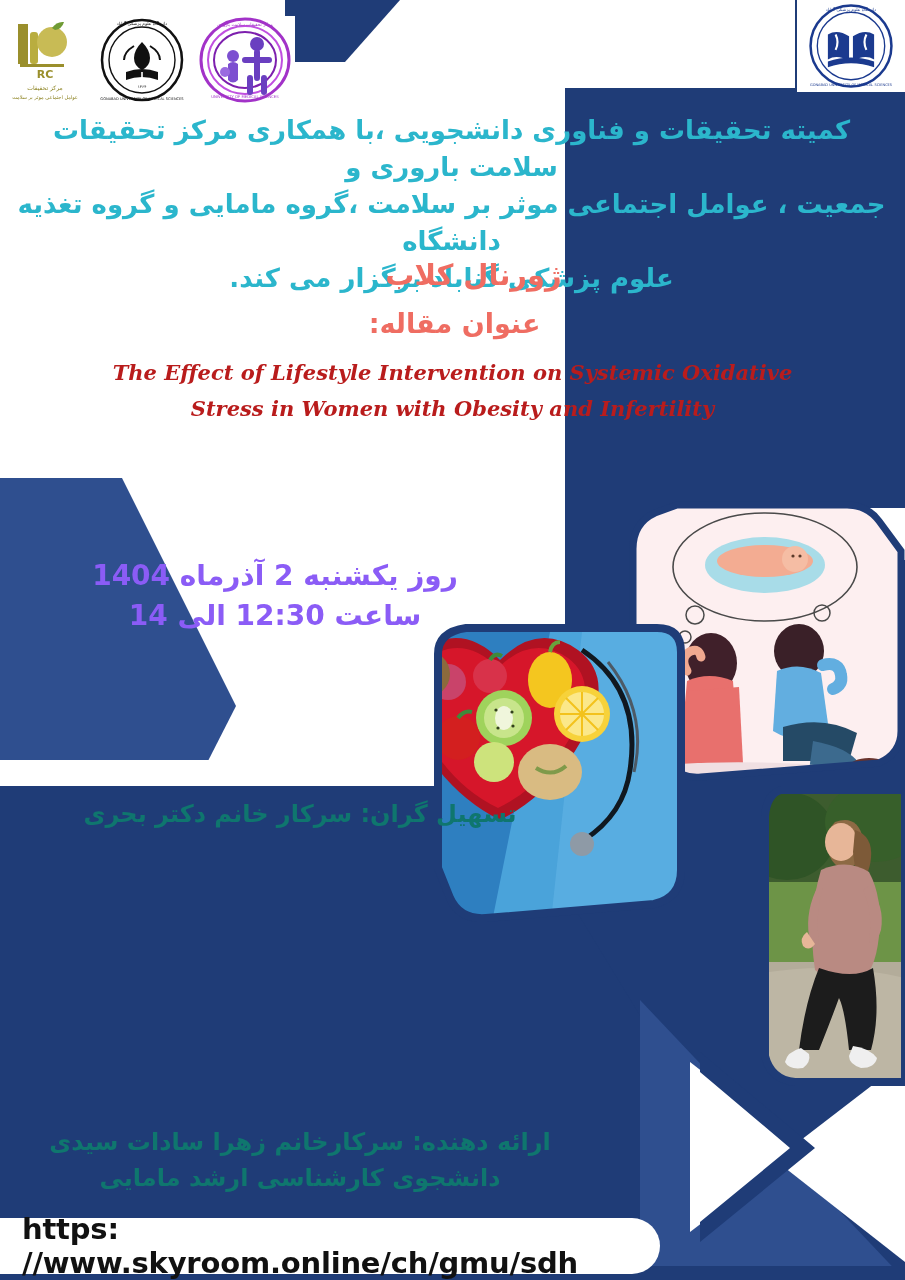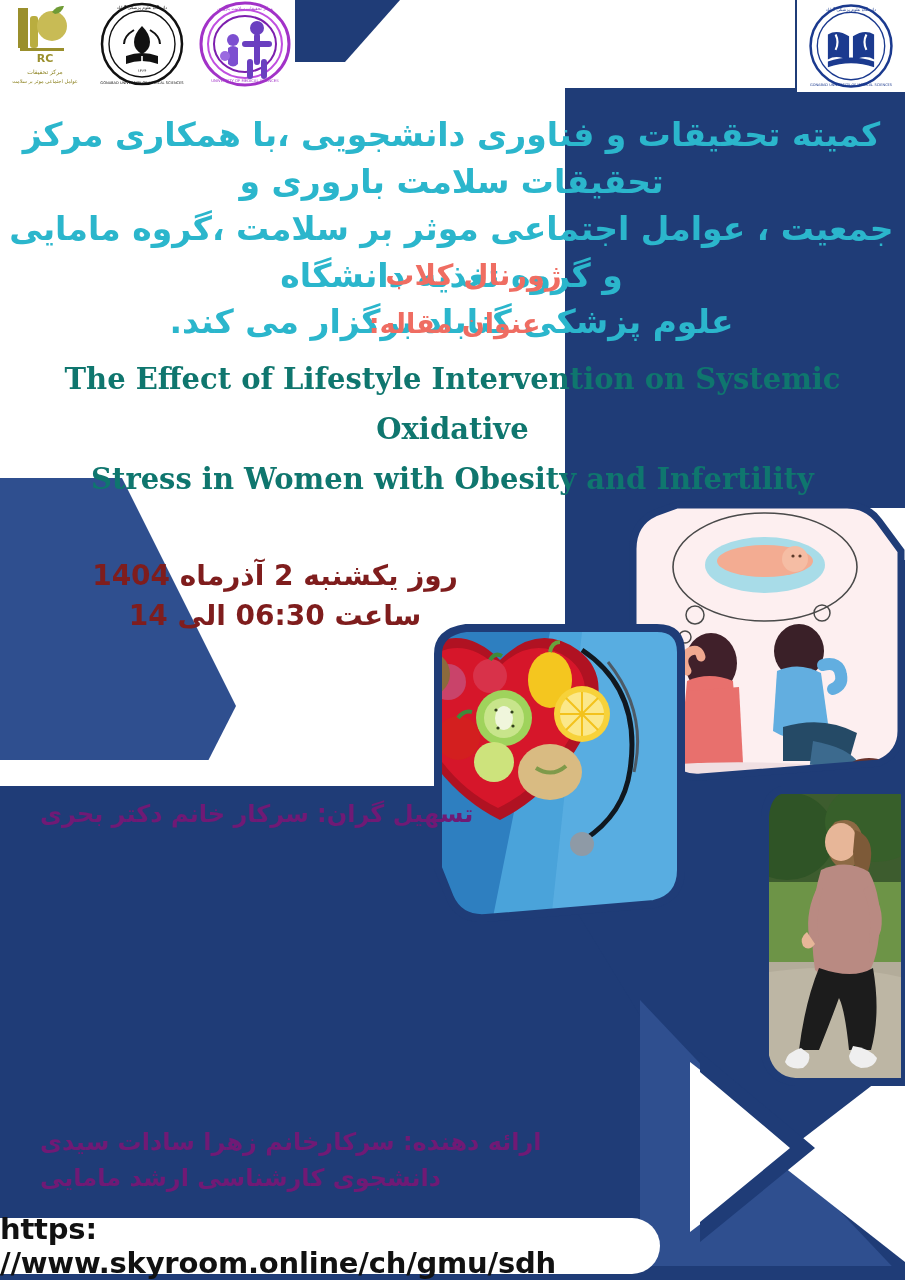--- a/index.html
+++ b/index.html
@@ -12,82 +12,82 @@
     position:absolute;inset:0;width:905px;height:1280px;
     background:#ffffff;overflow:hidden;
   }
 
   
   .bg-layer{position:absolute;inset:0;width:100%;height:100%;}
   .bg-layer svg{display:block;width:905px;height:1280px;}
 
   
   .logo-row{
-    position:absolute;top:0;left:0;display:flex;align-items:flex-end;
+    position:absolute;top:16px;left:0;display:flex;align-items:flex-end;
     z-index:40;
   }
   .logo-box{background:#fff;display:flex;align-items:center;justify-content:center;}
   .logo-a{width:100px;height:88px;}
   .logo-b{width:105px;height:88px;}
   .logo-c{width:90px;height:88px;}
   .logo-right{
     position:absolute;top:0;right:0;width:108px;height:92px;background:#fff;
     display:flex;align-items:center;justify-content:center;z-index:40;
   }
 
   
   .host-text{
     position:absolute;top:112px;left:8px;right:10px;z-index:30;
     text-align:center;direction:rtl;
-    font-size:33px;font-weight:bold;line-height:1.42;
+    font-size:26px;font-weight:bold;line-height:1.42;
     color:#2bb6cc;
   }
 
   .journal-club{
     position:absolute;top:258px;left:0;right:0;z-index:30;
     text-align:center;direction:rtl;
     font-size:29px;font-weight:bold;color:#ef6d62;
     letter-spacing:.5px;
     margin-left:42px;
   }
   .article-label{
     position:absolute;top:308px;left:4px;right:0;z-index:30;
     text-align:center;direction:rtl;
     font-size:27px;font-weight:bold;color:#ef6d62;
   }
   .paper-title{
     position:absolute;top:355px;left:18px;right:18px;z-index:30;
     text-align:center;direction:ltr;
     font-family:"DejaVu Serif","Liberation Serif",serif;
-    font-weight:bold;
-    font-size:29px;line-height:1.72;color:#0f766e;
+    font-style:italic;font-weight:bold;
+    font-size:21px;line-height:1.72;color:#b91c1c;
   }
 
   .datetime{
     position:absolute;top:556px;left:60px;width:430px;z-index:30;
     text-align:center;direction:rtl;
-    font-size:28px;font-weight:bold;line-height:1.42;color:#7f1d1d;
+    font-size:28px;font-weight:bold;line-height:1.42;color:#8b5cf6;
   }
 
   .people{
     position:absolute;left:40px;width:520px;z-index:30;
-    text-align:left;direction:rtl;color:#701a75;
+    text-align:center;direction:rtl;color:#0f766e;
     font-size:24px;font-weight:bold;line-height:1.5;
   }
   .people.p1{top:796px;}
   .people.p2{top:938px;}
   .people.p3{top:1124px;}
 
   .url-banner{
     position:absolute;left:0;top:1218px;width:660px;height:56px;z-index:35;
     background:#ffffff;display:flex;align-items:center;
     border-top-right-radius:30px;border-bottom-right-radius:30px;
   }
   .url-banner span{
-    direction:ltr;
+    direction:ltr;padding-left:22px;
     font-size:29px;font-weight:bold;color:#111111;
     font-family:"DejaVu Sans","Liberation Sans",sans-serif;
     letter-spacing:-.2px;
   }
 
   
   .pic{position:absolute;z-index:20;overflow:hidden;}
   .pic svg{display:block;}
 
   .pic-couple{top:495px;left:617px;width:288px;height:290px;}
@@ -203,21 +203,21 @@
   <div class="journal-club">ژورنال کلاب</div>
   <div class="article-label">عنوان مقاله:</div>
 
   <div class="paper-title">
     <div>The Effect of Lifestyle Intervention on Systemic Oxidative</div>
     <div>Stress in Women with Obesity and Infertility</div>
   </div>
 
   <div class="datetime">
     <div>روز یکشنبه 2 آذرماه 1404</div>
-    <div>ساعت 06:30 الی 14</div>
+    <div>ساعت 12:30 الی 14</div>
   </div>
 
   <div class="people p1">
     <div>تسهیل گران: سرکار خانم دکتر بحری</div>
   </div>
 
 
   <div class="people p3">
     <div>ارائه دهنده: سرکارخانم زهرا سادات سیدی</div>
     <div>دانشجوی  کارشناسی ارشد مامایی</div>

